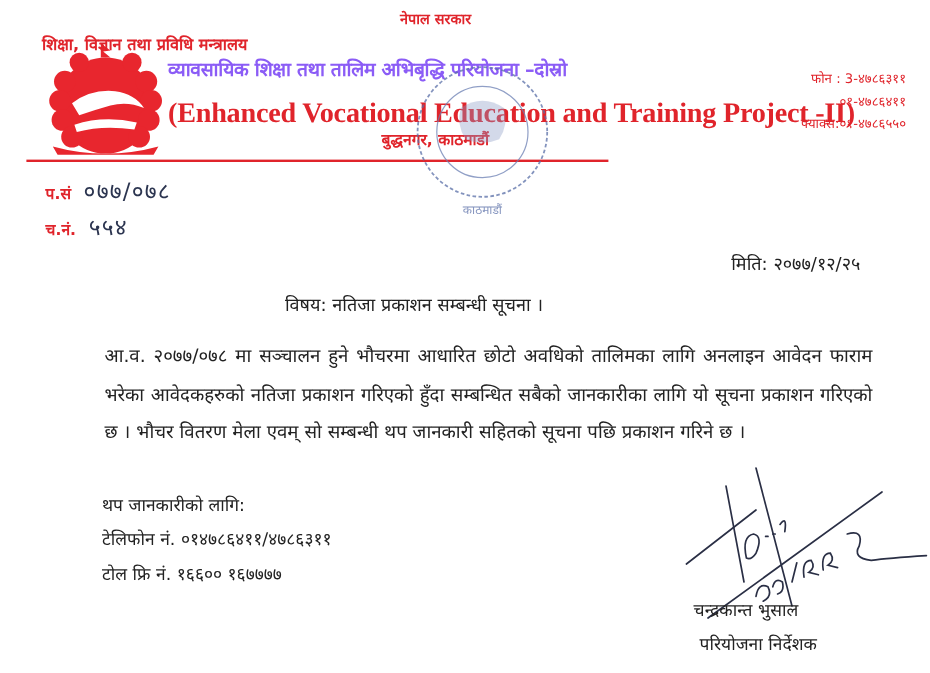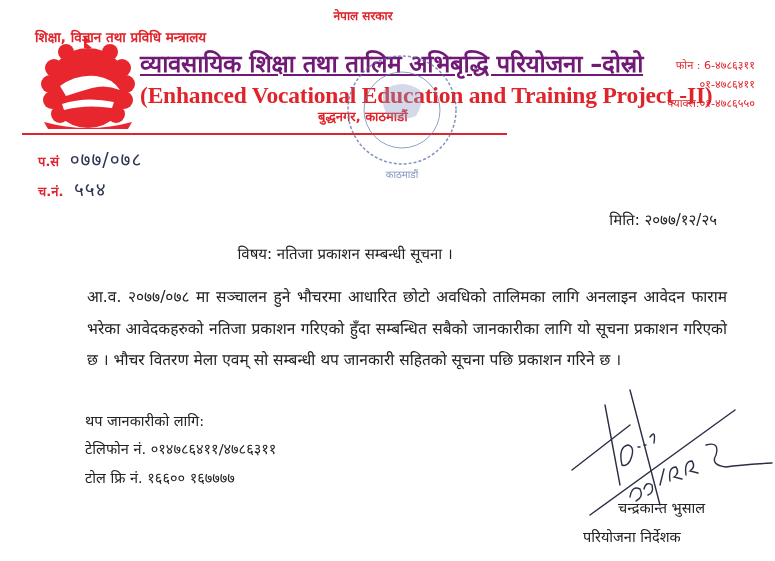--- a/index.html
+++ b/index.html
@@ -7,34 +7,34 @@
       width: 775px; height: 561px; overflow: hidden;
       background: #ffffff;
       font-family: "DejaVu Sans", sans-serif;
       color: #1a1a1a;
       position: relative;
     }
     .abs { position: absolute; }
     .emblem { left: 36px; top: 34px; width: 104px; height: 96px; }
     .gov { left: 0; width: 706px; text-align: center; top: 7px; font-size: 12px; font-weight: bold; color: #e0242b; padding-left: 20px; box-sizing: border-box; }
     .ministry { left: 0; width: 775px; top: 28px; font-size: 13.5px; font-weight: bold; color: #e0242b; padding-left: 35px; box-sizing: border-box; }
-    .proj-np { left: 140px; top: 46px; font-size: 24px; font-weight: bold; color: #701a75; letter-spacing: -0.3px; white-space: nowrap; text-decoration: underline; }
+    .proj-np { left: 140px; top: 46px; font-size: 16px; font-weight: bold; color: #8b5cf6; letter-spacing: -0.3px; white-space: nowrap; }
     .proj-en { left: 140px; top: 82px; font-family: "Liberation Serif", serif; font-size: 23.5px; font-weight: bold; color: #e0242b; white-space: nowrap; letter-spacing: -0.2px; }
     .address { left: 318px; top: 107px; font-size: 13px; font-weight: bold; color: #e0242b; white-space: nowrap; }
     .contact { top: 56px; font-size: 11px; color: #e0242b; line-height: 19px; text-align: right; right: 20px; }
     .contact .row { white-space: nowrap; }
     .stamp { left: 332px; top: 50px; width: 140px; height: 138px; opacity: 0.75; }
     .ref { left: 38px; font-size: 13px; font-weight: bold; color: #e0242b; }
     .hand { font-family: "DejaVu Sans", sans-serif; font-size: 19px; color: #2c3550; font-weight: normal; margin-left: 6px; letter-spacing: 1px; }
     .date { right: 58px; top: 209px; font-size: 15px; color: #222; }
     .subject { left: 0; width: 688px; text-align: center; top: 243px; font-size: 15px; color: #222; padding-left: 2px; box-sizing: border-box; }
     .body-text { left: 87px; top: 282px; width: 640px; font-size: 15.5px; line-height: 31.5px; color: #222; text-align: justify; }
     .more-title { left: 85px; top: 410px; font-size: 14.5px; font-weight: normal; color: #222; text-align: right; }
     .more-line { left: 85px; font-size: 14.5px; color: #222; }
-    .sig-name { left: 578px; top: 497px; font-size: 14.5px; color: #222; white-space: nowrap; margin-left: 40px; }
+    .sig-name { left: 578px; top: 497px; font-size: 14.5px; color: #222; white-space: nowrap; }
     .sig-title { left: 583px; top: 526px; font-size: 14.5px; color: #222; white-space: nowrap; }
     .sig-svg { left: 560px; top: 385px; width: 215px; height: 140px; }
   </style>
 </head>
 <body>
 
 <svg class="abs emblem" viewBox="0 0 104 96">
   <g fill="#e8262e">
     <circle cx="52" cy="54" r="40"></circle>
     <circle cx="18" cy="34" r="9"></circle>
@@ -56,21 +56,21 @@
 
 <div class="abs gov">नेपाल सरकार</div>
 <div class="abs ministry">शिक्षा, विज्ञान तथा प्रविधि मन्त्रालय</div>
 <div class="abs proj-np">व्यावसायिक शिक्षा तथा तालिम अभिबृद्धि परियोजना –दोस्रो</div>
 <div class="abs proj-en">(Enhanced Vocational Education and Training Project -II)</div>
 <div class="abs address">बुद्धनगर, काठमाडौं</div>
 
 <div class="abs contact">
   <div class="row">
     <span>फोन :</span>
-    <span>6-४७८६३११</span>
+    <span>3-४७८६३११</span>
   </div>
   <div class="row">
     <span>०१-४७८६४११</span>
   </div>
   <div class="row">
     <span>फ्याक्स:</span><span>०१-४७८६५५०</span>
   </div>
 </div>
 
 <div class="abs" style="left:22px; top:133px; width:485px; height:2px; background:#e0242b;"></div>

